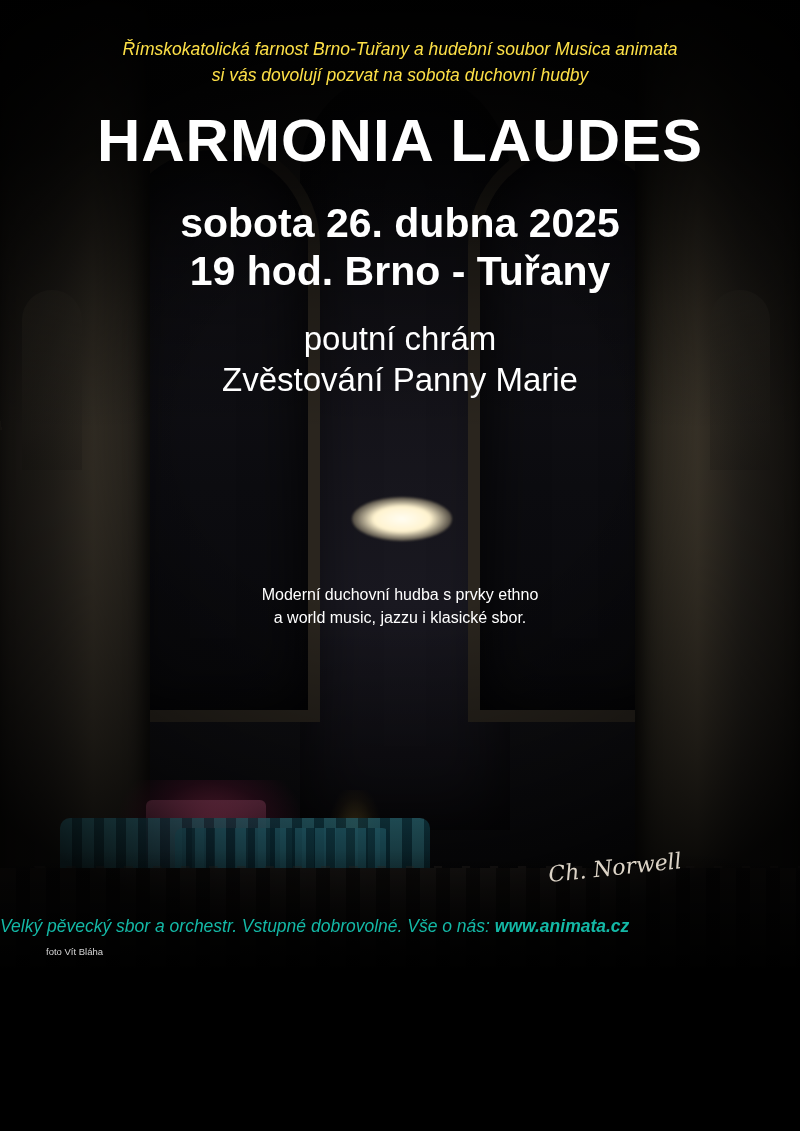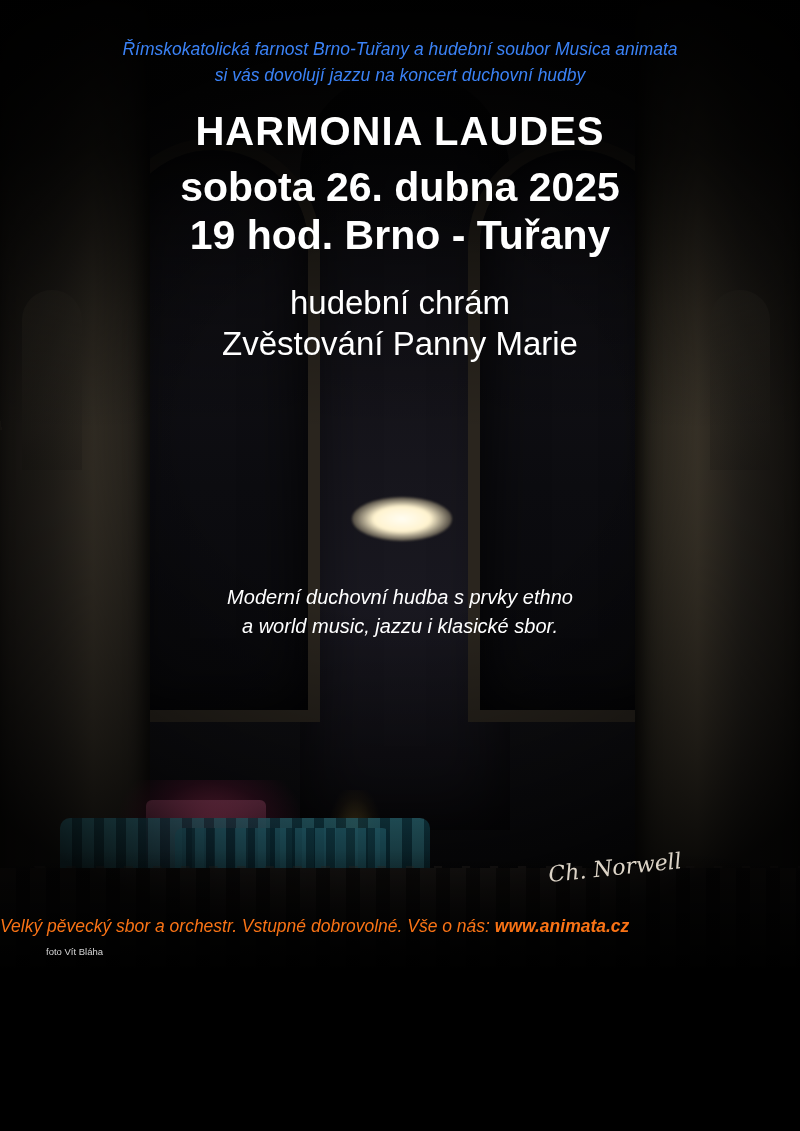--- a/index.html
+++ b/index.html
@@ -117,27 +117,27 @@
     position:absolute;left:0;top:0;width:800px;height:430px;
     background:linear-gradient(180deg,rgba(0,0,0,.92) 0%,rgba(0,0,0,.72) 35%,rgba(0,0,0,.25) 72%,rgba(0,0,0,0) 100%);
   }
   .photo .botfade{
     position:absolute;left:0;bottom:0;width:800px;height:120px;
     background:linear-gradient(180deg,rgba(0,0,0,0),rgba(0,0,0,.95));
   }
 
   
   .txt{position:absolute;left:0;top:0;width:800px;color:#fff;text-align:center;}
-  .intro{margin-top:36px;font-size:17.5px;font-style:italic;line-height:1.5;color:#3b82f6;}
-  .title{margin-top:22px;font-size:40px;font-weight:bold;letter-spacing:1px;line-height:1;}
-  .date{margin-top:12px;font-size:41px;font-weight:bold;line-height:1.18;}
+  .intro{margin-top:36px;font-size:17.5px;font-style:italic;line-height:1.5;color:#fde047;}
+  .title{margin-top:22px;font-size:60px;font-weight:bold;letter-spacing:1px;line-height:1;}
+  .date{margin-top:28px;font-size:41px;font-weight:bold;line-height:1.18;}
   .venue{margin-top:24px;font-size:33px;font-weight:400;line-height:1.22;}
-  .desc{position:absolute;left:0;top:583px;width:800px;font-size:20px;font-style:italic;line-height:1.45;}
+  .desc{position:absolute;left:0;top:583px;width:800px;font-size:16px;line-height:1.45;}
   .signature{position:absolute;right:118px;top:855px;font-family:"DejaVu Serif",serif;font-style:italic;font-size:22px;color:#efe6d8;transform:rotate(-6deg);opacity:.92;}
-  .tagline{position:absolute;left:0;top:916px;width:800px;font-size:17.5px;font-style:italic;color:#f97316;}
+  .tagline{position:absolute;left:0;top:916px;width:800px;font-size:17.5px;font-style:italic;color:#14b8a6;}
   .tagline b{font-style:italic;font-weight:bold;}
   .credit{position:absolute;left:14px;top:946px;font-size:9.5px;color:#d8d8d8;font-style:normal;margin-left:32px;}
 
   
   .bar1{position:absolute;left:0;top:968px;width:800px;height:106px;background:#000;}
   .bar2{position:absolute;left:0;top:1074px;width:800px;height:57px;background:#000;}
 
   .logo{position:absolute;}
 
   
@@ -171,29 +171,29 @@
     <div class="audience"></div>
     <div class="floorglow"></div>
     <div class="topfade"></div>
     <div class="vignette"></div>
     <div class="botfade"></div>
   </div>
 
   <div class="txt">
     <div class="intro">
       <div>Římskokatolická farnost Brno-Tuřany a hudební soubor Musica animata</div>
-      <div>si vás dovolují jazzu na koncert duchovní hudby</div>
+      <div>si vás dovolují pozvat na sobota duchovní hudby</div>
     </div>
     <div class="title">HARMONIA LAUDES</div>
     <div class="date">
       <div>sobota 26. dubna 2025</div>
       <div>19 hod. Brno - Tuřany</div>
     </div>
     <div class="venue">
-      <div>hudební chrám</div>
+      <div>poutní chrám</div>
       <div>Zvěstování Panny Marie</div>
     </div>
   </div>
 
   <div class="desc txt">
     <div>Moderní duchovní hudba s prvky ethno</div>
     <div>a world music, jazzu i klasické sbor.</div>
   </div>
 
   <div class="signature">Ch. Norwell</div>

